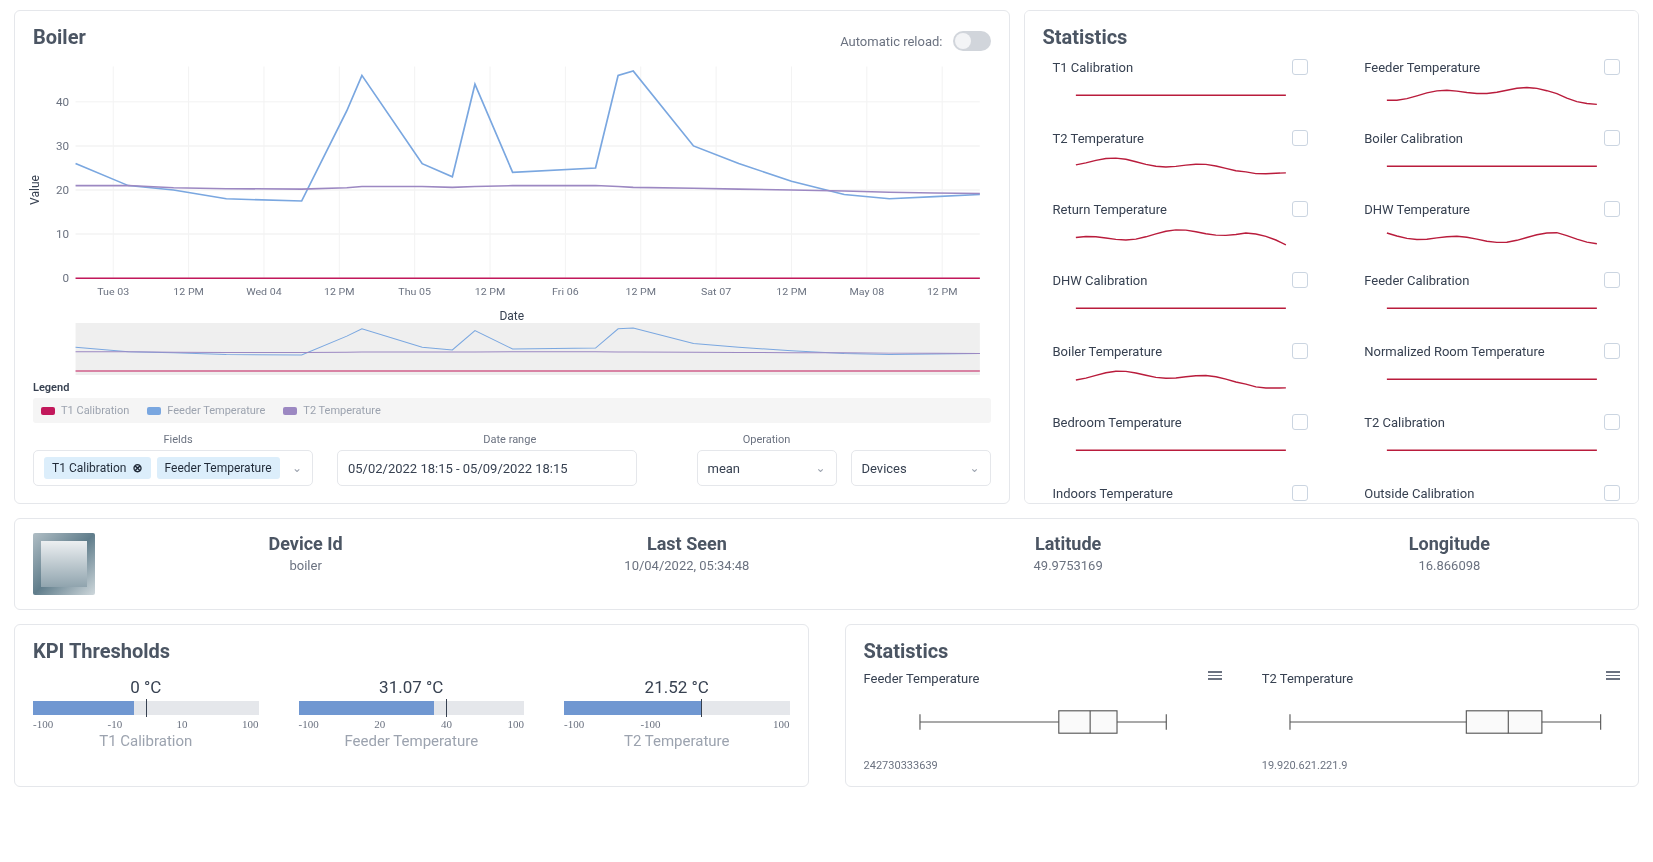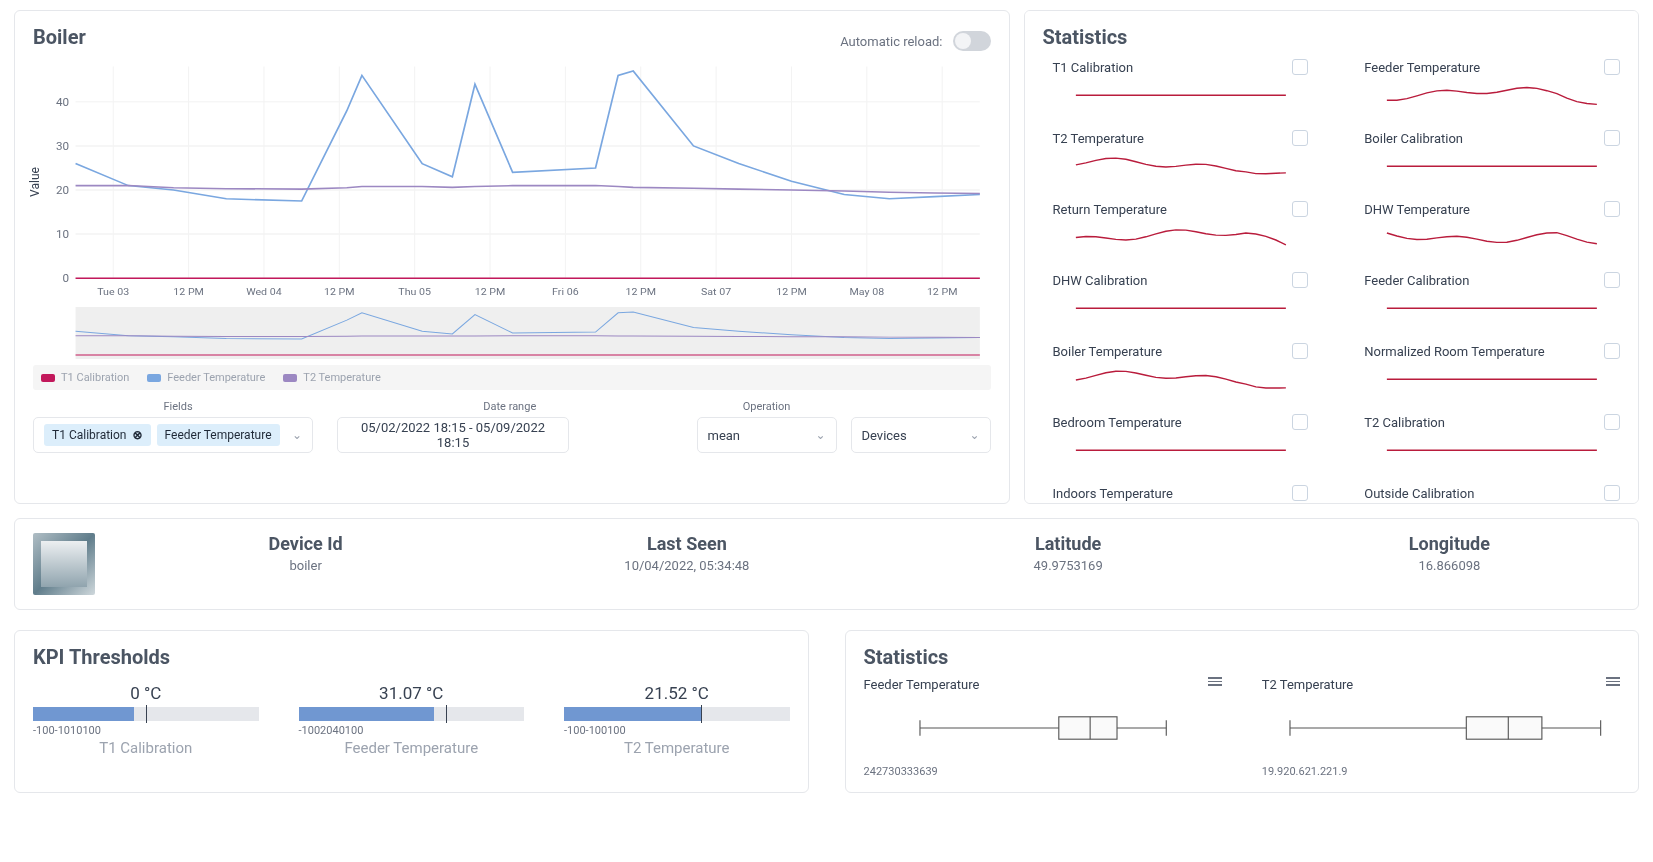--- a/index.html
+++ b/index.html
@@ -70,21 +70,21 @@
   .swatch { width: 14px; height: 8px; border-radius: 2px; }
   
   .controls { display: flex; gap: 14px; margin-top: 10px; }
   .ctrl { display: flex; flex-direction: column; gap: 4px; }
   .ctrl-label { font-size: 11px; color: var(--text-secondary); text-align: center; }
   .input-box {
     border: 1px solid var(--border); border-radius: 5px; padding: 0 10px;
     height: 36px; display: flex; align-items: center; gap: 6px; font-size: 13px; color: var(--text-primary);
     background: #fff;
   }
-  .input-box.wide { width: 232px; text-align: center; }
+  .input-box.wide { width: 300px; }
   .chip {
     display: inline-flex; align-items: center; gap: 6px; padding: 4px 8px; border-radius: 3px;
     font-size: 12px;
   }
   .chip.blue { background: #dceefb; color: #1f2937; }
   .chip .x { font-weight: bold; cursor: pointer; }
   .chevron { margin-left: auto; font-size: 12px; color: var(--text-muted); }
   .multi { width: 280px; }
   
   .sparkgrid { display: grid; grid-template-columns: 1fr 1fr; column-gap: 56px; row-gap: 20px; padding: 2px 0 0 10px;}
@@ -100,31 +100,31 @@
     display: flex;
     align-items: flex-start;
     gap: 40px;
   }
   .thumb { width: 62px; height: 62px; background: linear-gradient(135deg,#b0bec5,#607d8b,#cfd8dc); border-radius: 2px; position:relative; overflow:hidden;}
   .thumb::before{content:"";position:absolute;inset:8px;background:linear-gradient(0deg,#90a4ae,#eceff1);}
   .info-item { flex: 1; text-align: center; }
   .info-title { font-size: 18px; font-weight: 700; color: #4b5563; }
   .info-val { font-size: 13px; margin-top: 4px; }
   
-  #bottom-row { margin-top: 20px; gap: 36px; }
+  #bottom-row { margin-top: 14px; gap: 36px; }
   #kpi-card { flex: 1 1 740px; }
   #stat2-card { flex: 1 1 740px; }
   .kpi-row { display: flex; gap: 40px; margin-top: 6px; }
   .kpi { flex:1; text-align: center; }
   .kpi-val { font-size: 17px; color: var(--text-primary); margin-bottom: 4px; }
   .kpi-bar { position: relative; height: 14px; width: 100%; }
   .kpi-bar .track { position:absolute; inset:0; background: #e5e7eb; }
   .kpi-bar .fill  { position:absolute; top:0; bottom:0; background: #7097d1; }
   .kpi-bar .marker{position:absolute; top:-2px; bottom:-2px; width:1px; background:#374151; }
-  .kpi-ticks { display:flex; font-size:11px; color:var(--text-secondary); margin-top:3px;}
+  .kpi-ticks { display:flex; justify-content:space-between; font-size:11px; color:var(--text-secondary); margin-top:3px;font-family:Liberation Serif, serif;}
   .kpi-name { font-size: 15px; color: var(--text-muted); margin-top: 2px;}
   
   .box-row { display:flex; gap:40px; }
   .box-item { flex:1; }
   .box-title { font-size: 13px; color: var(--text-primary); margin-bottom: 6px; display:flex; justify-content:space-between;}
   .burger { display:flex; flex-direction:column; gap:2px; cursor:pointer; }
   .burger span { width:14px; height:1.5px; background:#6b7280; display:block;}
   .box-svg { width:100%; height:60px; }
   .box-ticks { display:flex; justify-content:flex-start; font-size:11px; color:var(--text-secondary); margin-top:4px; }
 </style>
@@ -175,30 +175,32 @@
           <line x1="712.9166666666666" x2="712.9166666666666" y1="10" y2="230" stroke="#f3f3f3"></line>
           <text x="712.9166666666666" y="248" text-anchor="middle" font-size="10" fill="#6b7280">12 PM</text>
           <line x1="783.75" x2="783.75" y1="10" y2="230" stroke="#f3f3f3"></line>
           <text x="783.75" y="248" text-anchor="middle" font-size="10" fill="#6b7280">May 08</text>
           <line x1="854.5833333333334" x2="854.5833333333334" y1="10" y2="230" stroke="#f3f3f3"></line>
           <text x="854.5833333333334" y="248" text-anchor="middle" font-size="10" fill="#6b7280">12 PM</text>
           <path d="M40 230 L110.83333333333333 230 L181.66666666666666 230 L252.5 230 L323.3333333333333 230 L394.1666666666667 230 L465 230 L535.8333333333334 230 L606.6666666666666 230 L677.5 230 L748.3333333333334 230 L819.1666666666666 230 L890 230 " fill="none" stroke="#c2185b" stroke-width="1.6"></path>
           <path d="M40 110.83333333333334 L89.58333333333333 133.75 L132.08333333333334 138.33333333333331 L181.66666666666666 147.5 L252.5 149.79166666666669 L295 55.83333333333334 L309.16666666666663 19.166666666666657 L365.8333333333333 110.83333333333334 L394.1666666666667 124.58333333333333 L415.41666666666663 28.333333333333343 L450.8333333333333 120 L528.75 115.41666666666666 L550 19.166666666666657 L564.1666666666667 14.583333333333343 L620.8333333333333 92.5 L663.3333333333334 110.83333333333334 L712.9166666666666 129.16666666666669 L762.5 142.91666666666669 L805 147.5 L847.5 145.20833333333331 L890 142.91666666666669 " fill="none" stroke="#7aa7e0" stroke-width="1.6"></path>
           <path d="M40 133.75 L89.58333333333333 133.75 L132.08333333333334 136.04166666666669 L181.66666666666666 136.95833333333331 L252.5 137.41666666666669 L295 136.04166666666669 L309.16666666666663 134.66666666666666 L365.8333333333333 134.66666666666666 L394.1666666666667 135.58333333333331 L415.41666666666663 134.66666666666666 L450.8333333333333 133.75 L528.75 133.75 L550 134.66666666666666 L564.1666666666667 135.58333333333331 L620.8333333333333 136.5 L663.3333333333334 137.41666666666669 L712.9166666666666 138.33333333333331 L762.5 139.25 L805 140.625 L847.5 141.54166666666666 L890 142 " fill="none" stroke="#9c88c2" stroke-width="1.6"></path>
         </svg>
+      <div class="axis-label-x">Date</div>
     </div>
 
     <svg id="brush-chart" class="brush" viewBox="0 0 900 52" preserveAspectRatio="none" style="width:100%;">
         <rect x="40" y="0" width="850" height="52" fill="#efefef"></rect>
         <path d="M40 48 L110.83333333333333 48 L181.66666666666666 48 L252.5 48 L323.3333333333333 48 L394.1666666666667 48 L465 48 L535.8333333333334 48 L606.6666666666666 48 L677.5 48 L748.3333333333334 48 L819.1666666666666 48 L890 48 " fill="none" stroke="#c2185b" stroke-width="1"></path>
         <path d="M40 24.166666666666668 L89.58333333333333 28.75 L132.08333333333334 29.666666666666664 L181.66666666666666 31.5 L252.5 31.958333333333336 L295 13.166666666666671 L309.16666666666663 5.833333333333329 L365.8333333333333 24.166666666666668 L394.1666666666667 26.916666666666664 L415.41666666666663 7.666666666666671 L450.8333333333333 26 L528.75 25.083333333333332 L550 5.833333333333329 L564.1666666666667 4.916666666666671 L620.8333333333333 20.5 L663.3333333333334 24.166666666666668 L712.9166666666666 27.833333333333336 L762.5 30.583333333333336 L805 31.5 L847.5 31.041666666666664 L890 30.583333333333336 " fill="none" stroke="#7aa7e0" stroke-width="1"></path>
         <path d="M40 28.75 L89.58333333333333 28.75 L132.08333333333334 29.208333333333336 L181.66666666666666 29.391666666666666 L252.5 29.483333333333334 L295 29.208333333333336 L309.16666666666663 28.933333333333334 L365.8333333333333 28.933333333333334 L394.1666666666667 29.116666666666667 L415.41666666666663 28.933333333333334 L450.8333333333333 28.75 L528.75 28.75 L550 28.933333333333334 L564.1666666666667 29.116666666666667 L620.8333333333333 29.3 L663.3333333333334 29.483333333333334 L712.9166666666666 29.666666666666664 L762.5 29.849999999999998 L805 30.125 L847.5 30.308333333333334 L890 30.400000000000002 " fill="none" stroke="#9c88c2" stroke-width="1"></path>
       </svg>
 
     <div class="legend-block">
+      <div class="legend-title">Legend</div>
       <div class="legend-row" id="legend-row">
           <span class="legend-item">
             <span class="swatch" style="background:#c2185b"></span>
             <span>T1 Calibration</span>
           </span>
           <span class="legend-item">
             <span class="swatch" style="background:#7aa7e0"></span>
             <span>Feeder Temperature</span>
           </span>
           <span class="legend-item">

